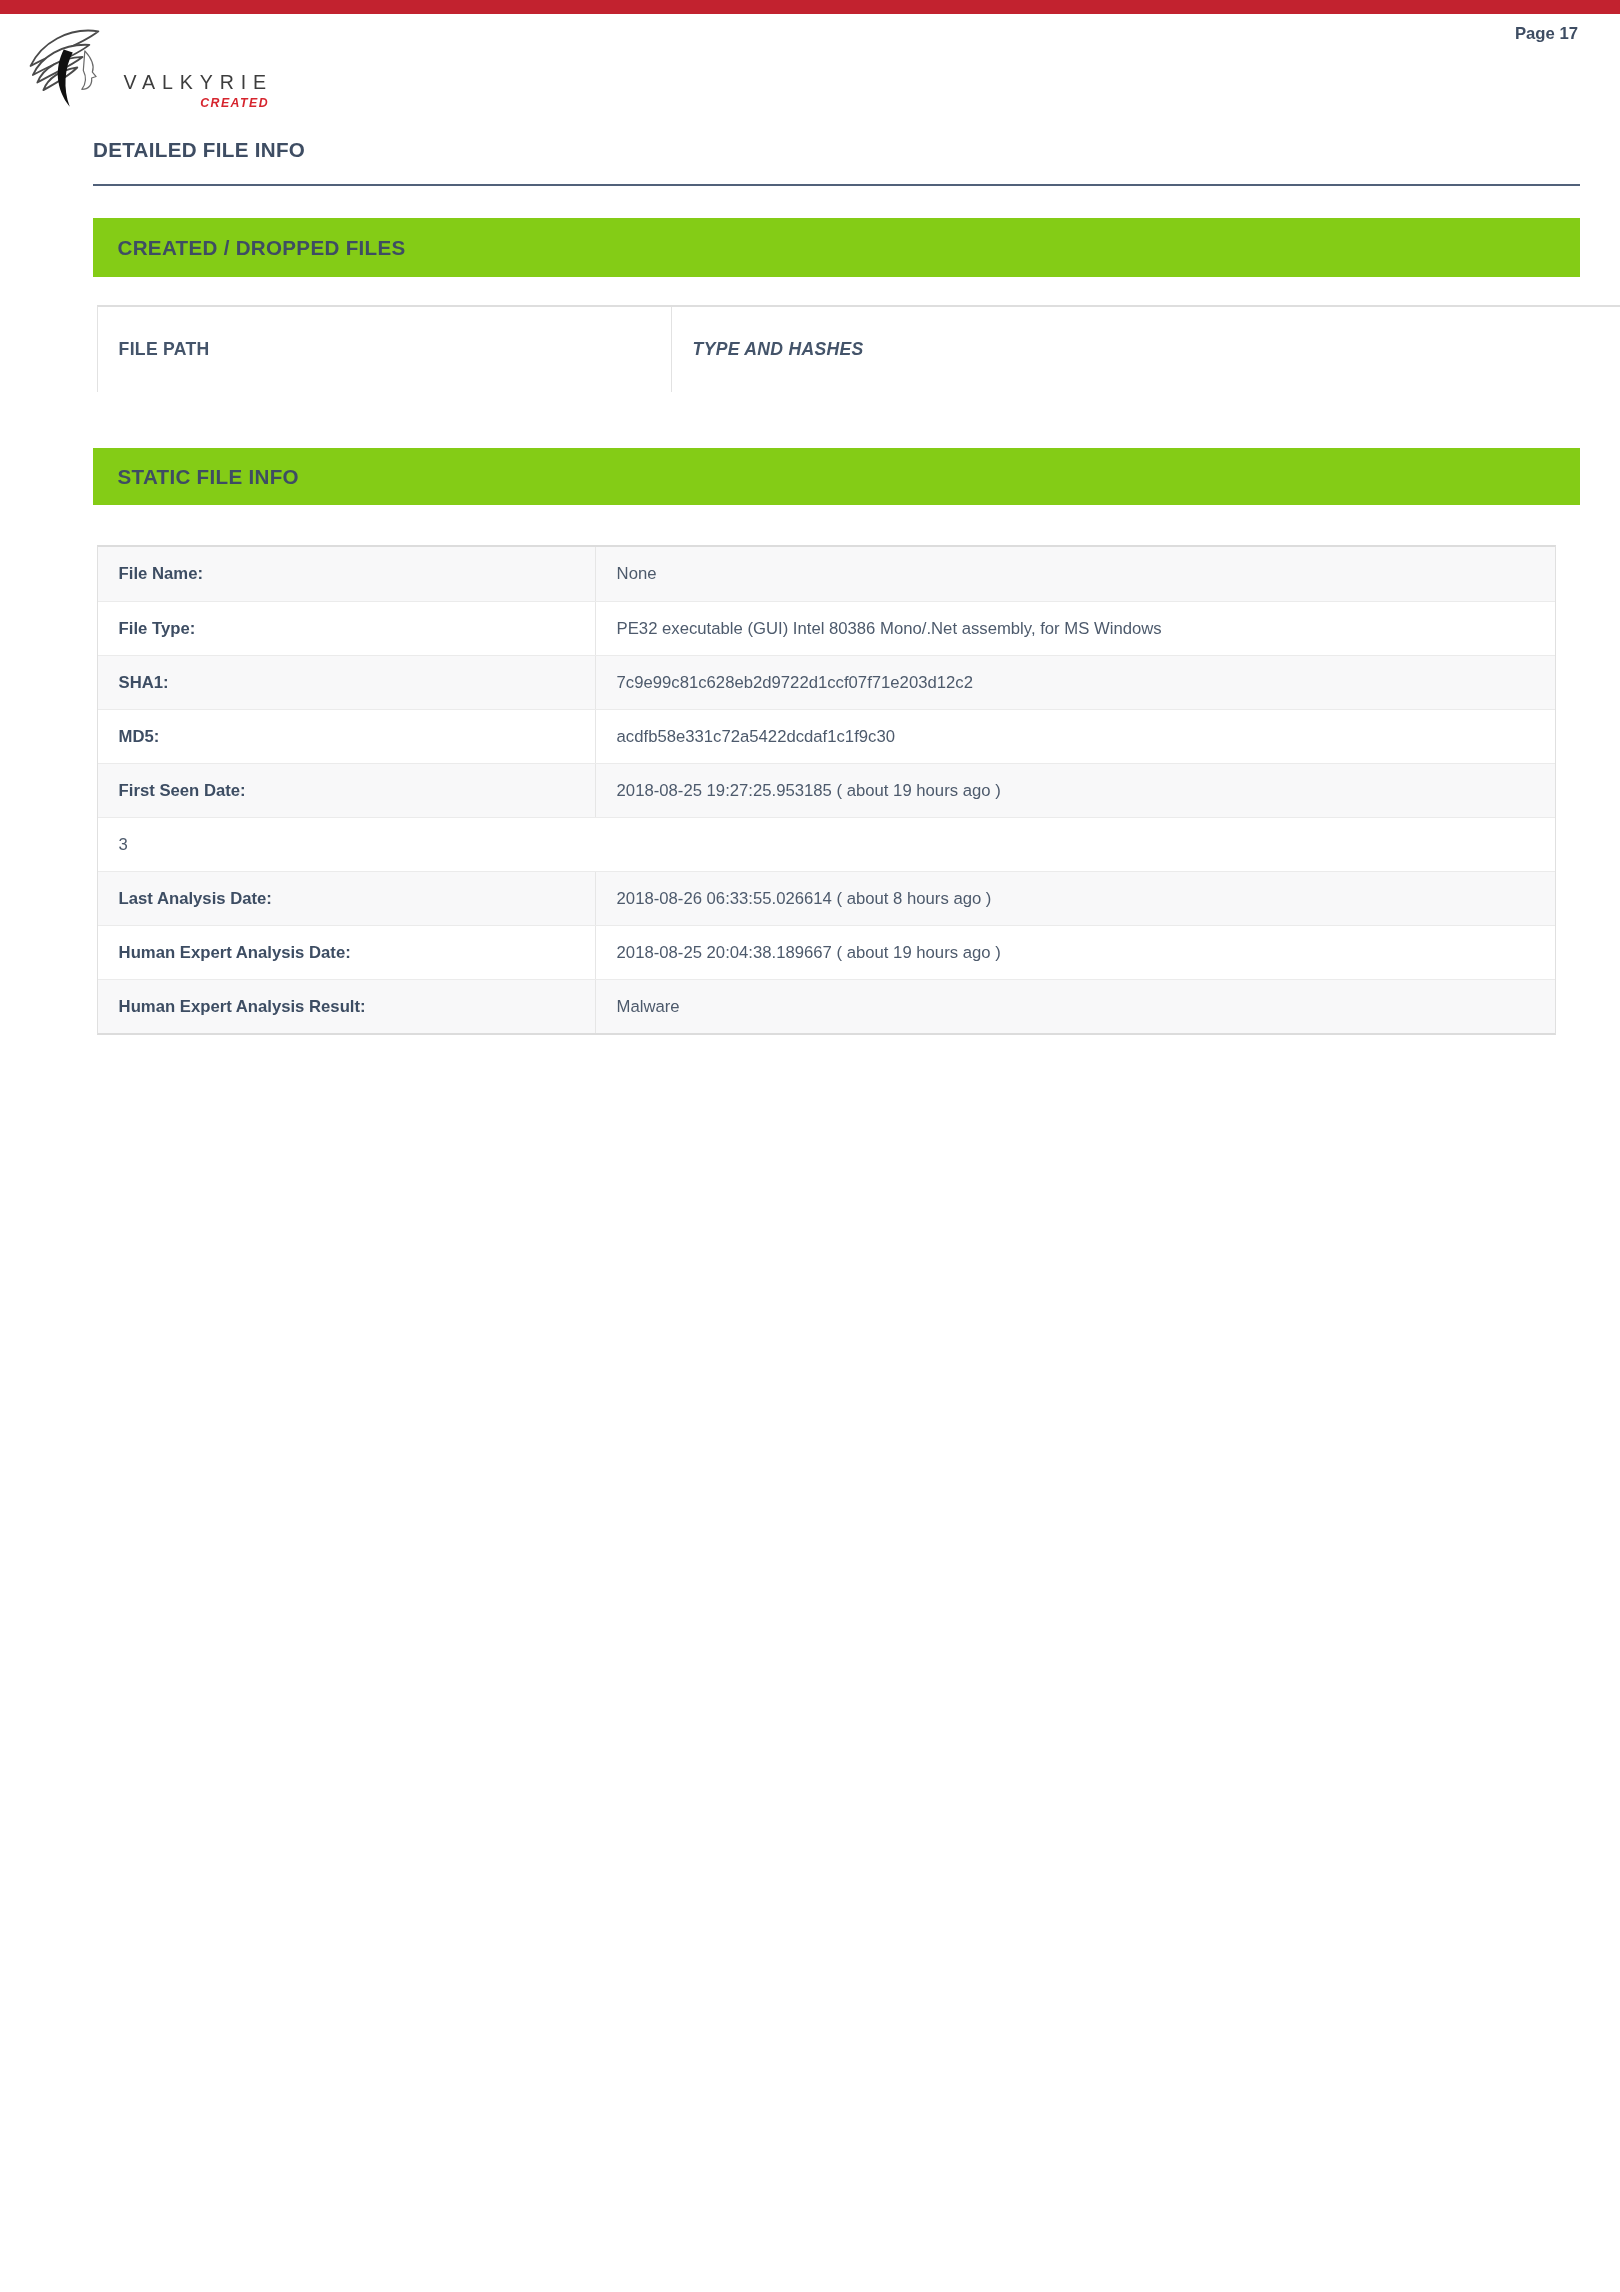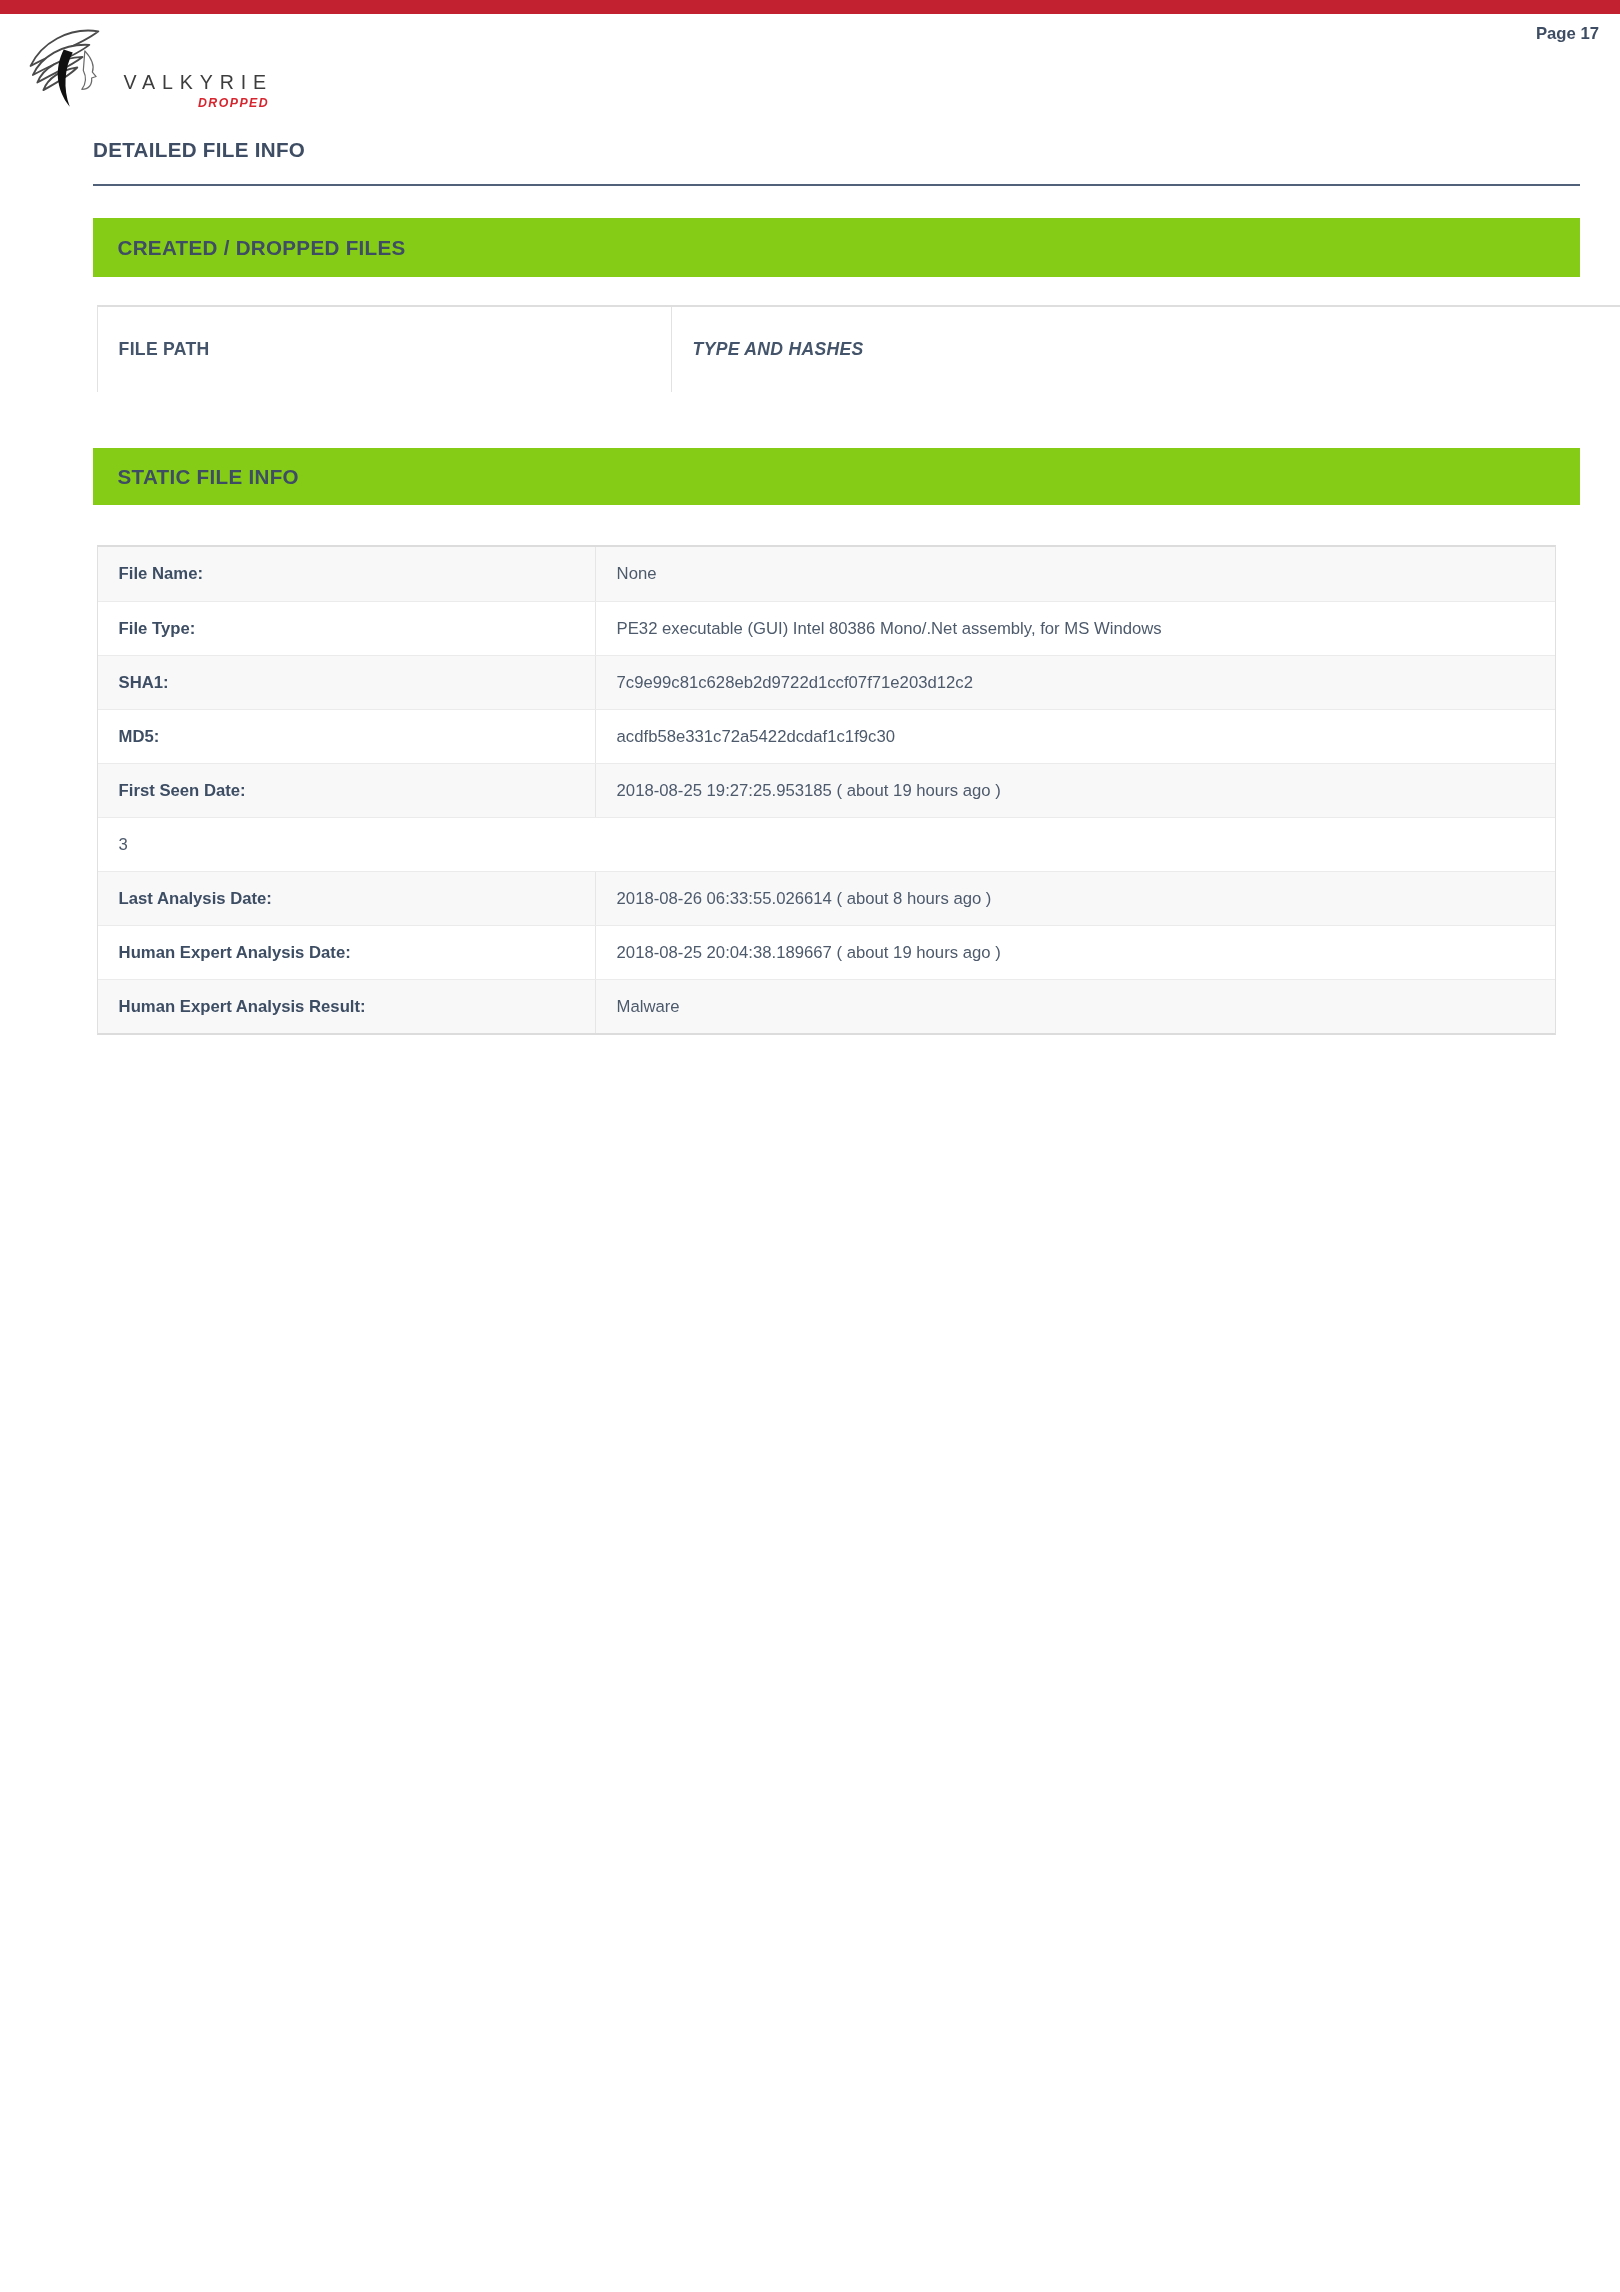--- a/index.html
+++ b/index.html
@@ -22,21 +22,21 @@
   .brand-text { margin-left:5.9px; margin-top:51px; }
   .brand-name {
     font-size:19.6px; letter-spacing:6.9px; color:#3d3d3d; font-weight:400;
   }
   .brand-sub {
     font-size:12.3px; font-weight:bold; font-style:italic; color:#d6252e;
     letter-spacing:1.5px; text-align:right; margin-top:2.9px; padding-right:3.9px;
   }
   
   .pagenum {
-    position:absolute; top:23.5px; right:21px;
+    position:absolute; top:23.5px; right:42px;
     font-size:16.7px; font-weight:bold; color:#3e4d63;margin-left:44px;
   }
   
   .title {
     position:absolute; left:93px; top:138px;
     font-size:20.6px; font-weight:bold; color:#3e4d63; letter-spacing:0.3px;
   }
   .title-rule {
     position:absolute; left:93px; top:184px; width:1487px; height:2px;
     background:#51617a;
@@ -94,21 +94,21 @@
         <path d="M104 10 C64 4 28 26 14 56 C46 38 80 29 104 10 Z"></path>
         <path d="M92 28 C56 26 28 44 17 68 C46 52 73 43 92 28 Z"></path>
         <path d="M83 44 C54 45 31 58 23 78 C48 64 69 55 83 44 Z"></path>
         <path d="M76 58 C54 61 37 72 31 88 C51 77 66 68 76 58 Z"></path>
       </g>
       <path d="M58 34 C46 58 47 86 66 110 C57 86 59 58 70 38 Z" fill="#101010"></path>
       <path d="M86 36 C95 46 99 56 96 64 L101 70 L95 72 C96 81 91 87 82 87 C88 79 88 70 84 62 Z" fill="#ffffff" stroke="#6a6a6a" stroke-width="1.6" stroke-linejoin="round"></path>
     </svg>
     <div class="brand-text">
       <div class="brand-name">VALKYRIE</div>
-      <div class="brand-sub">DROPPED</div>
+      <div class="brand-sub">CREATED</div>
     </div>
   </div>
 
   <div class="pagenum">Page 17</div>
 
   <div class="title">DETAILED FILE INFO</div>
   <div class="title-rule"></div>
 
   <div class="band created">
     <span>CREATED / DROPPED FILES</span>

